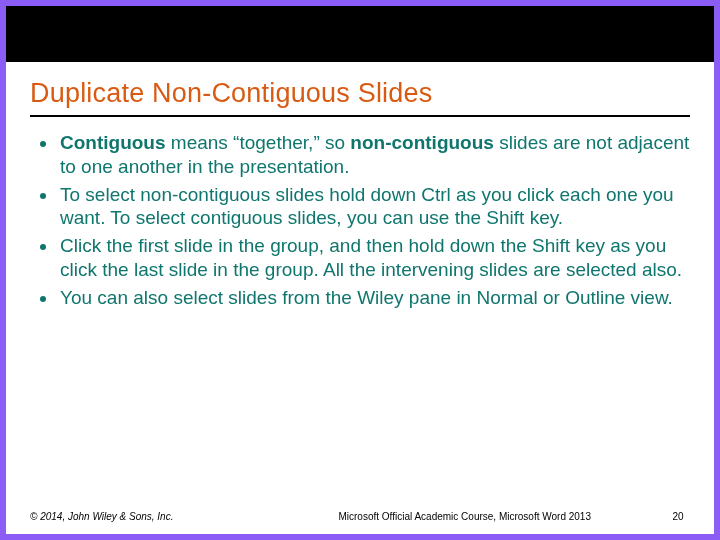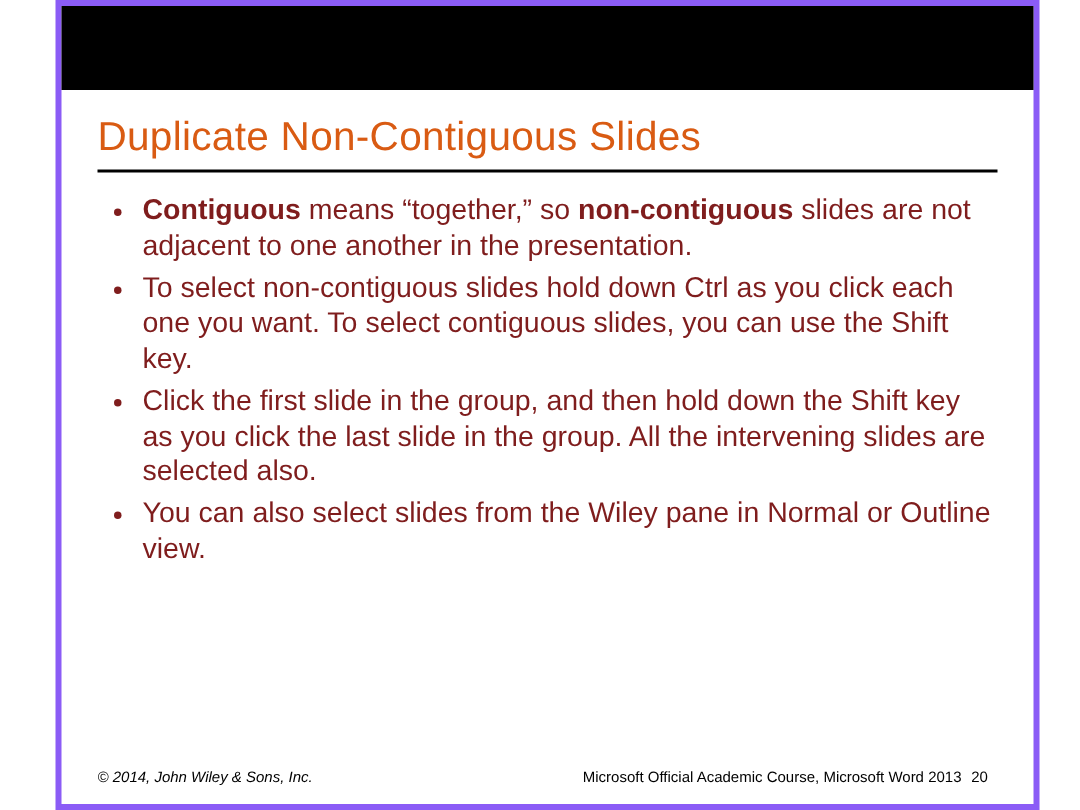--- a/index.html
+++ b/index.html
@@ -5,27 +5,26 @@
   body {
     margin: 0;
     padding: 0;
     width: 720px;
     height: 540px;
     font-family: Arial, "Helvetica Neue", Helvetica, sans-serif;
     background: #ffffff;
     overflow: hidden;
   }
   .slide-outer {
-    width: 656px;
+    width: 720px;
     height: 540px;
     box-sizing: border-box;
-    border: 4px solid #8b5cf6;
+    border: 6px solid #8b5cf6;
     position: relative;
     background: #fff;
-    margin-left: 37px;
   }
   .header-bar {
     width: 100%;
     height: 56px;
     background: #000000;
   }
   .content {
     padding: 16px 24px 0 24px;
   }
   .title {
@@ -41,38 +40,38 @@
     margin: 0 0 14px 0;
   }
   ul.bullets {
     margin: 0;
     padding-left: 28px;
     list-style: disc;
   }
   ul.bullets li {
     font-size: 19px;
     line-height: 1.25;
-    color: #7f1d1d;
+    color: #0f766e;
     margin-bottom: 4px;
     padding-left: 2px;
   }
   .bold { font-weight: bold; }
   .footer {
     position: absolute;
     left: 0;
     right: 0;
     bottom: 12px;
     padding: 0 24px;
     display: flex;
     align-items: center;
     font-size: 10px;
     color: #000;
   }
   .footer-left { flex: 0 0 auto; font-style: italic; }
-  .footer-center { flex: 1 1 auto; text-align: right; padding-left: 90px; }
+  .footer-center { flex: 1 1 auto; text-align: center; padding-left: 90px; }
   .footer-right { flex: 0 0 auto; text-align: center; min-width: 24px; }
 </style>
 </head>
 <body>
 
 <div class="slide-outer">
   <div class="header-bar"></div>
 
   <div class="content">
     <h1 class="title">Duplicate Non-Contiguous Slides</h1>

